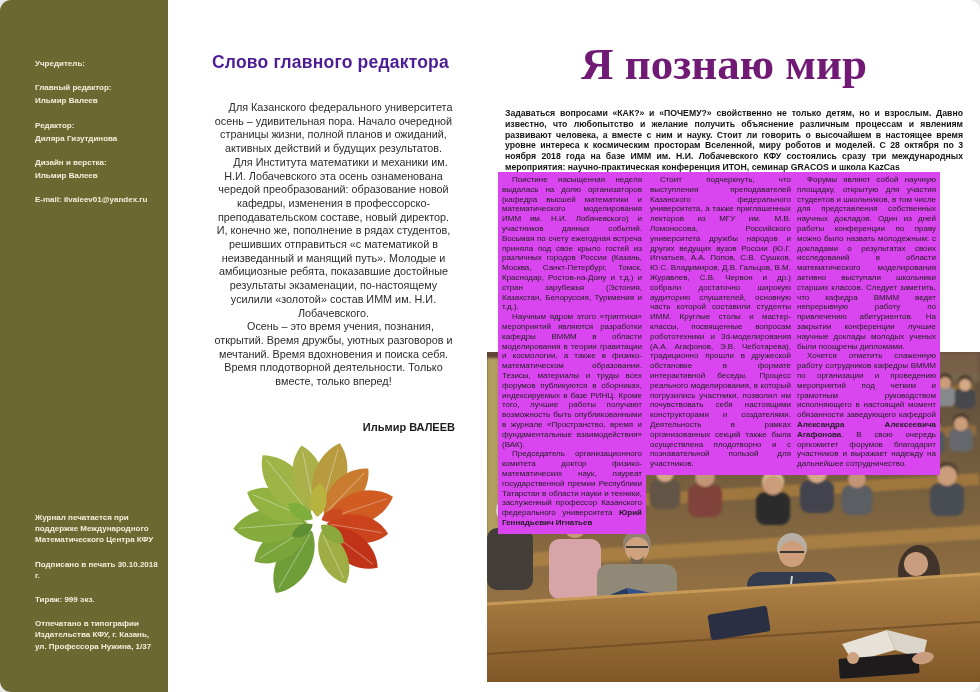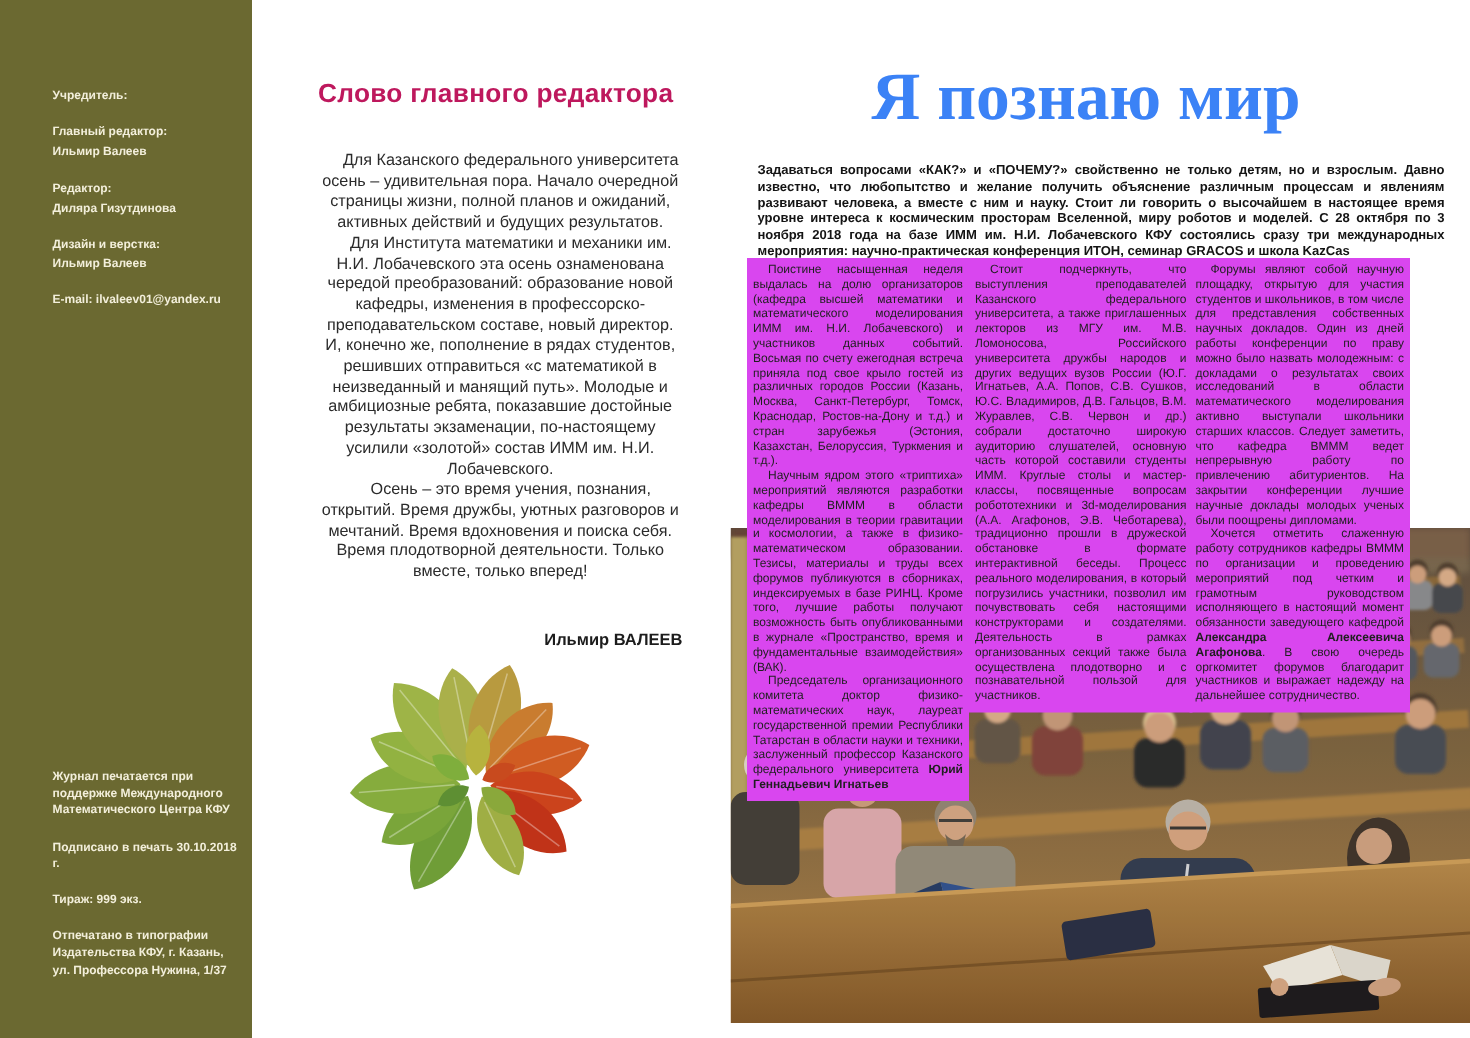--- a/index.html
+++ b/index.html
@@ -1,36 +1,36 @@
 <!DOCTYPE html>
 <html><head>
 <meta charset="utf-8">
 <style>
   html,body{margin:0;padding:0;background:#e8e8e8;}
   #canvas{position:relative;width:980px;height:692px;background:#ffffff;overflow:hidden;
-          font-family:"Liberation Sans",sans-serif;}
+          font-family:"Liberation Sans",sans-serif;border-radius:11px;}
   
   .sidebar{position:absolute;left:0;top:0;width:168px;height:692px;background:#6b6931;}
   .sb-stack{position:absolute;left:35px;right:8px;color:#f3efdb;font-size:8px;font-weight:bold;
             line-height:1.4;}
   .sb-top{top:58px;}
   .sb-bottom{top:512px;}
   .sb-block{margin-bottom:13px;}
   .pre{white-space:pre-line;}
   .sb-label{margin-bottom:2px;}
   .sb-gap{margin-bottom:12px;}
   
   .editorial{position:absolute;left:212px;top:52px;width:243px;color:#2b2b2b;}
-  .ed-heading{font-size:17.5px;font-weight:bold;color:#be185d;margin:0 0 28px 0;letter-spacing:.2px;}
+  .ed-heading{font-size:17.5px;font-weight:bold;color:#4c1d95;margin:0 0 28px 0;letter-spacing:.2px;}
   .editorial p{font-size:10.8px;line-height:13.7px;margin:0;text-indent:14px;text-align:center;}
   .ed-sign{margin-top:32px;text-align:right;font-weight:bold;font-size:11px;color:#1c1c1c;}
   .leafwrap{position:absolute;left:228px;top:432px;width:178px;height:178px;}
   
   .art-title{position:absolute;left:487px;top:38px;width:474px;text-align:center;
-             font-family:"Liberation Serif",serif;font-weight:bold;font-size:45px;color:#3b82f6;}
+             font-family:"Liberation Serif",serif;font-weight:bold;font-size:45px;color:#701a75;}
   .art-lede{position:absolute;left:505px;top:108px;width:458px;font-size:8.7px;font-weight:bold;
             line-height:1.24;text-align:justify;color:#141414;}
   .photo{position:absolute;left:487px;top:352px;width:493px;height:330px;overflow:hidden;z-index:1;}
   .col{position:absolute;top:172px;background:#d946ef;z-index:2;font-size:8px;line-height:9.8px;
        text-align:justify;color:#1f1f1f;padding:3px 4px 6px 4px;}
   .col p{margin:0;text-indent:10px;}
   .col p.noindent{text-indent:0;}
   .col1{left:498px;width:140px;}
   .col2{left:646px;width:141px;}
   .col3{left:793px;width:139px;}

